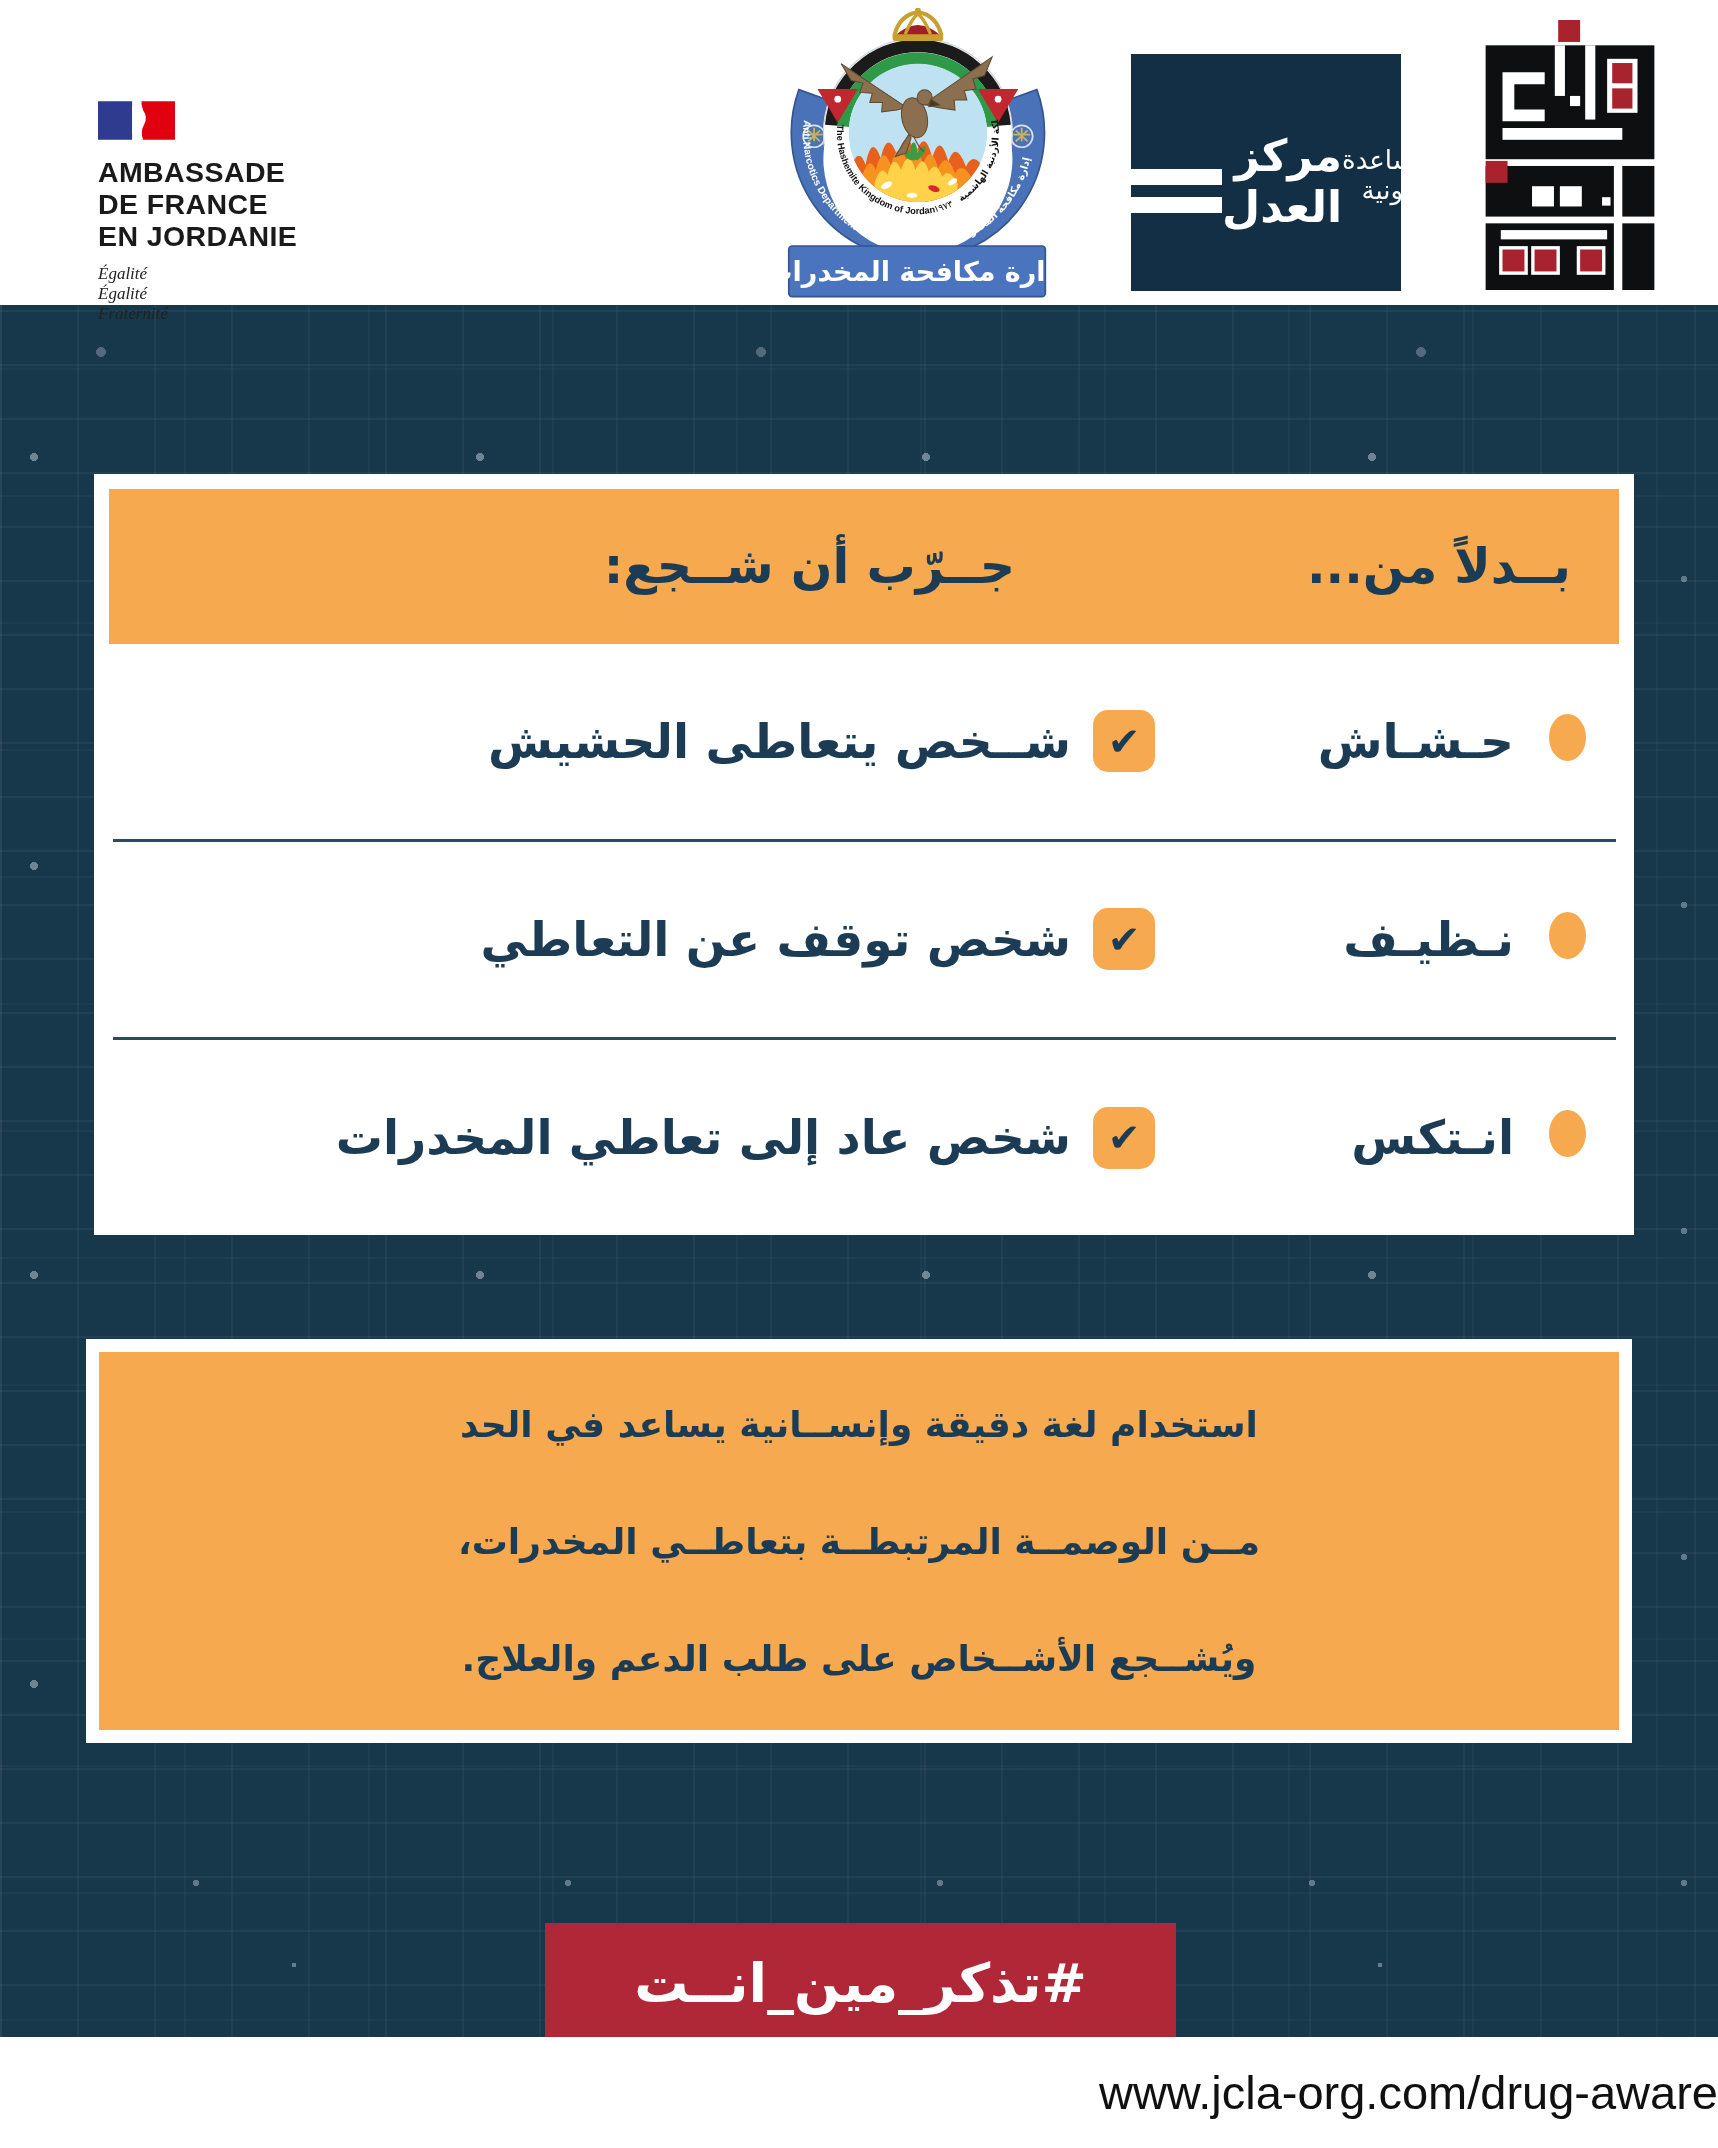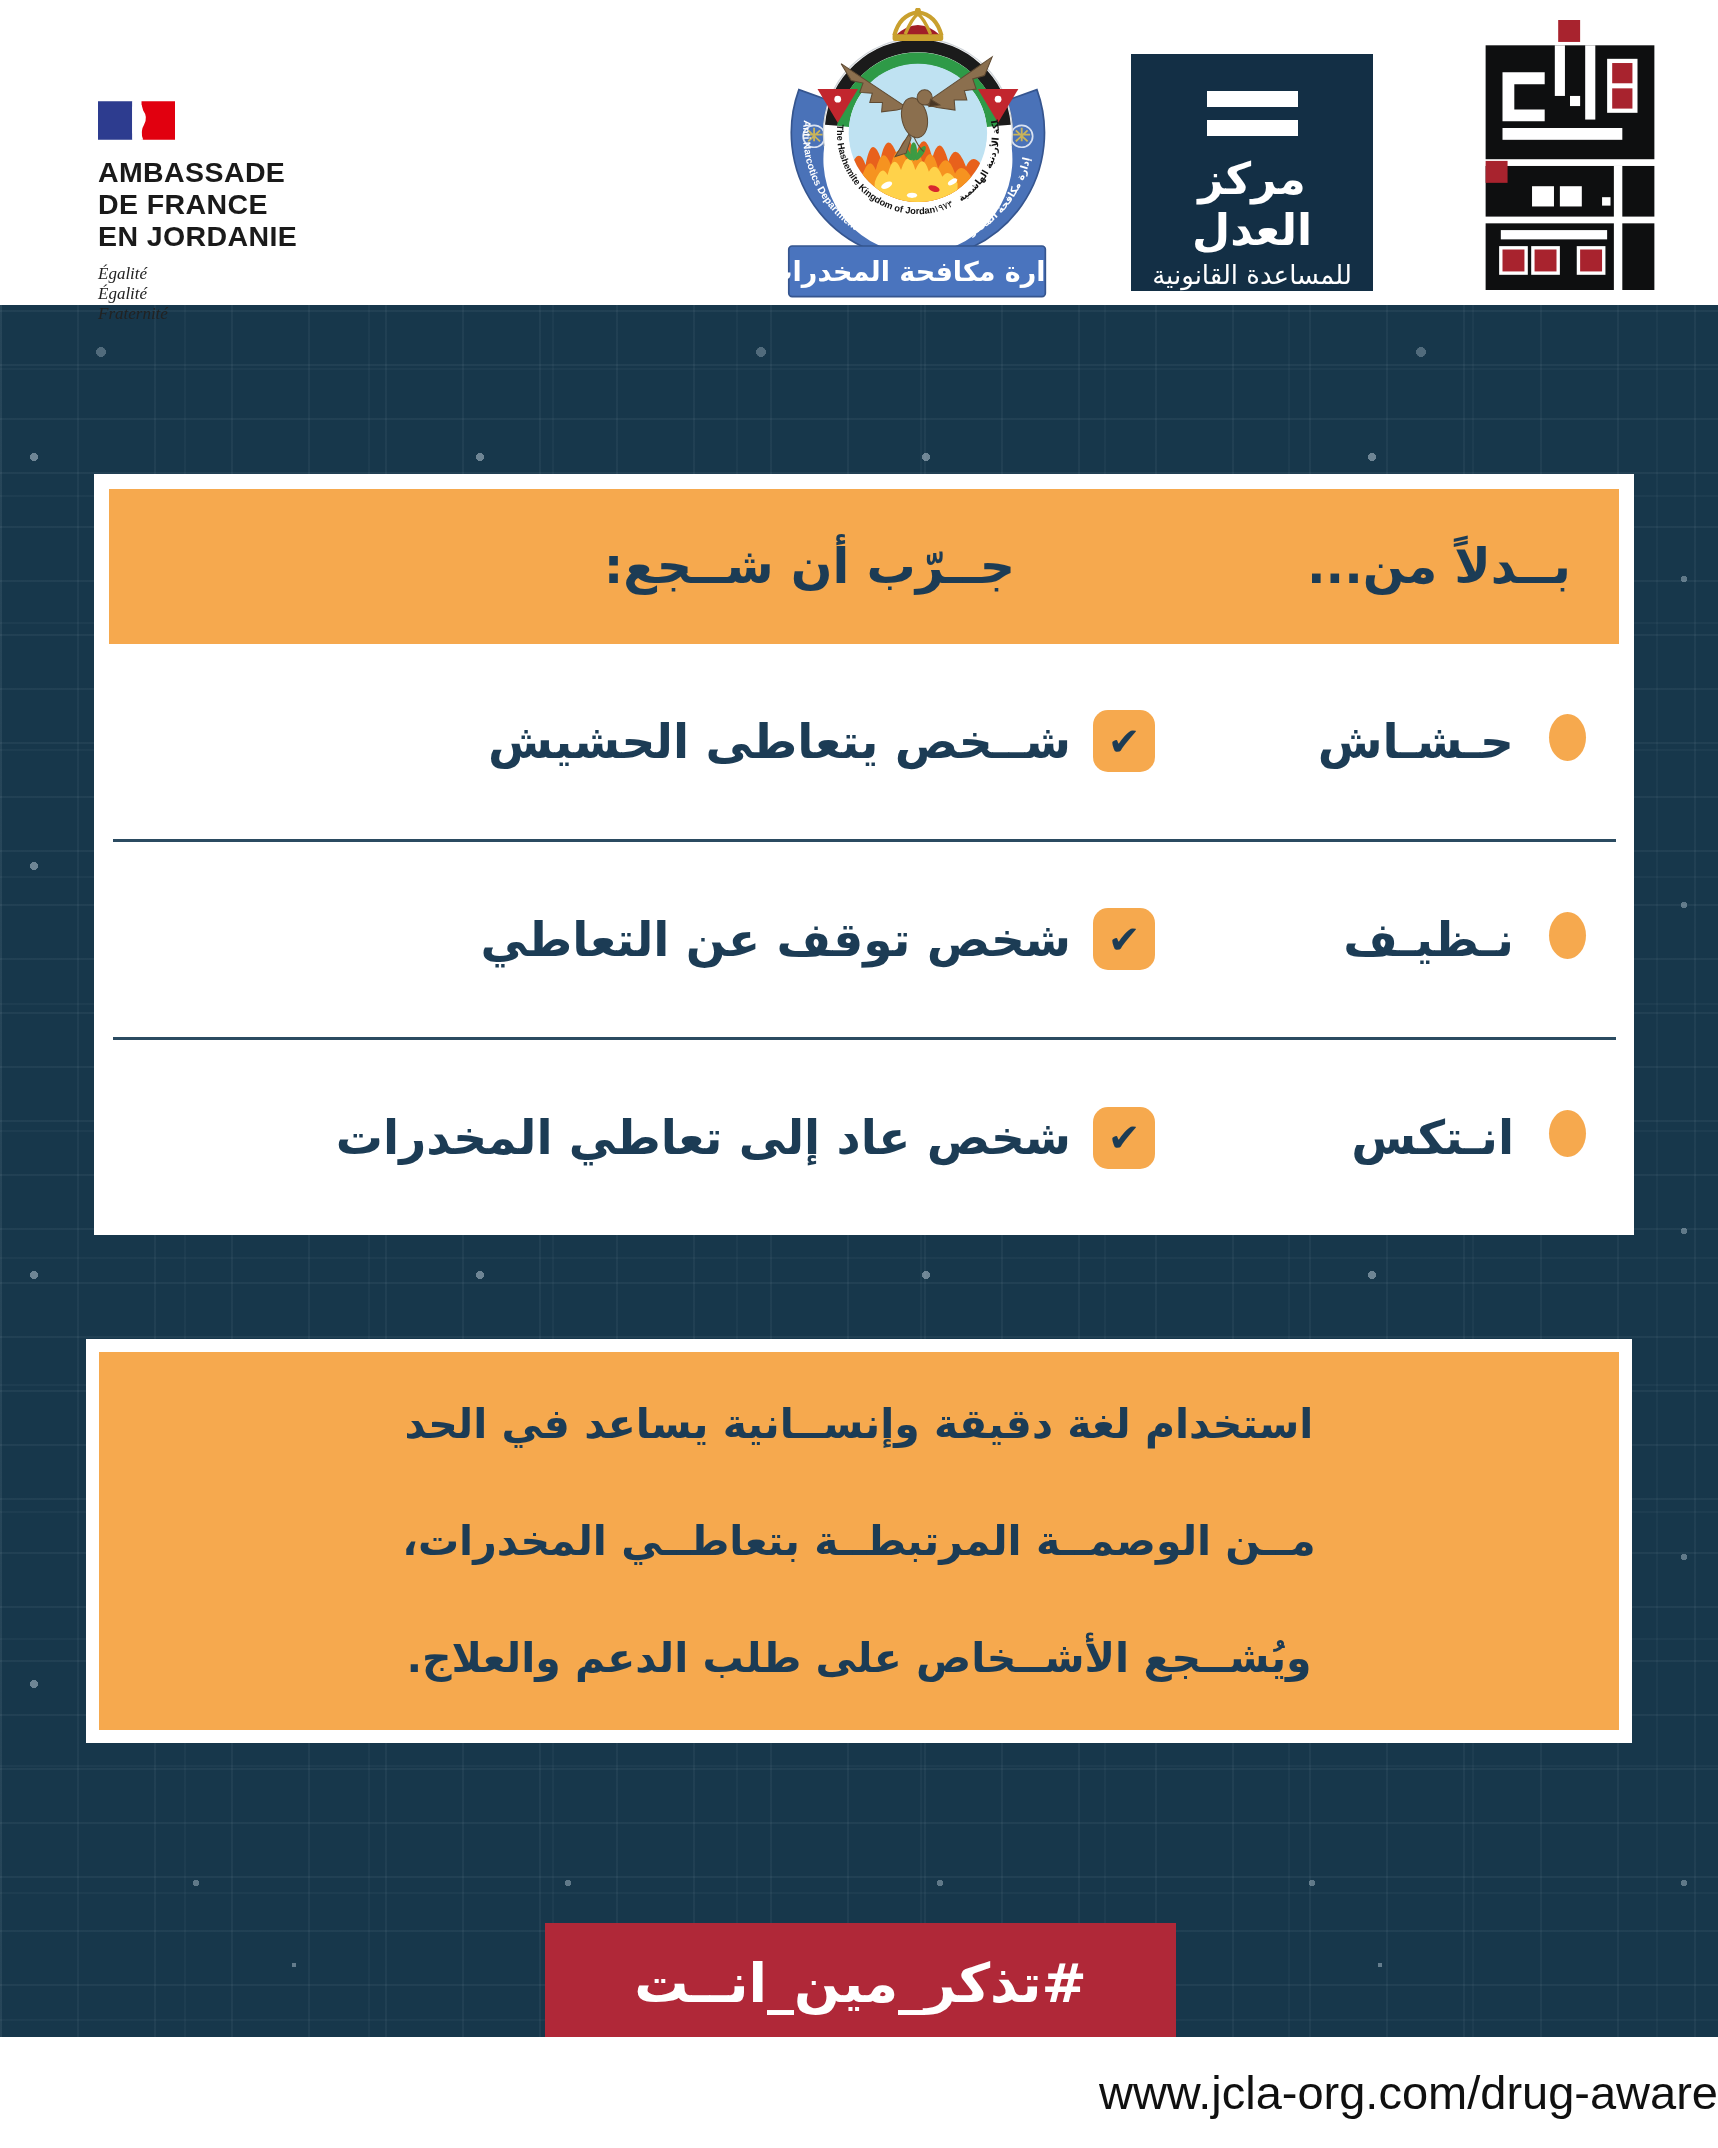--- a/index.html
+++ b/index.html
@@ -40,22 +40,22 @@
   .topbar{position:absolute;left:0;top:0;width:1718px;height:305px;background:#ffffff;}
 
   .fr-logo{position:absolute;left:98px;top:101px;width:218px;}
   .fr-name{margin-top:13.4px;font-family:"Liberation Sans",sans-serif;font-weight:bold;
     font-size:28.5px;line-height:32px;color:#1a1a1a;letter-spacing:0.4px;}
   .fr-motto{margin-top:11.7px;font-family:"Liberation Serif",serif;font-style:italic;
     font-size:17px;line-height:20px;color:#222;}
 
   .anf-logo{position:absolute;left:787px;top:8.4px;width:304px;height:292px;}
 
-  .jcla-logo{position:absolute;left:1131px;top:54px;width:242px;height:237px;
-    background:var(--jcla-navy);display:flex;flex-direction:column;align-items:center;text-align:center;}
+  .jcla-logo{position:absolute;left:1131px;top:54px;width:270px;height:237px;
+    background:var(--jcla-navy);display:flex;flex-direction:row;align-items:center;}
   .jcla-equals{margin-top:37px;display:flex;flex-direction:column;gap:12.6px;}
   .jcla-equals span{display:block;width:91px;height:16px;background:#fff;}
   .jcla-title{margin-top:17px;color:#fff;font-weight:bold;font-size:44px;direction:rtl;}
   .jcla-sub{margin-top:5px;color:#fff;font-size:26px;direction:rtl;}
 
   .kufic-logo{position:absolute;left:1485px;top:20px;width:170px;height:270px;}
 
   
   .card{position:absolute;left:94px;top:474px;width:1540px;height:761px;background:#fff;}
   .card-head{position:absolute;left:15px;right:15px;top:15px;height:155px;
@@ -73,21 +73,21 @@
   .phrase{display:flex;direction:rtl;align-items:center;gap:22px;padding-right:34px;
     font-size:47px;font-weight:bold;color:var(--navy-text);}
   .checkbox{width:62px;height:62px;background:var(--orange);border-radius:15px;flex:none;
     display:flex;align-items:center;justify-content:center;
     color:var(--navy-text);font-size:39px;font-weight:bold;}
 
   
   .message-frame{position:absolute;left:86px;top:1339px;width:1546px;height:404px;background:#fff;}
   .message-inner{position:absolute;inset:13.4px;background:var(--orange);
     display:flex;flex-direction:column;justify-content:center;}
-  .message-line{direction:rtl;text-align:center;font-size:41px;font-weight:bold;
+  .message-line{direction:rtl;text-align:center;font-size:36px;font-weight:bold;
     color:var(--navy-text);line-height:117px;}
 
   
   .hashtag-banner{position:absolute;left:545px;top:1923px;width:631px;height:121px;
     background:var(--red-banner);display:flex;align-items:center;justify-content:center;}
   .hashtag-text{direction:rtl;color:#fff;font-size:54px;font-weight:bold;}
 
   
   .footer{position:absolute;left:0;top:2037px;width:1718px;height:111px;background:#fff;
     display:flex;align-items:center;justify-content:flex-end;}

